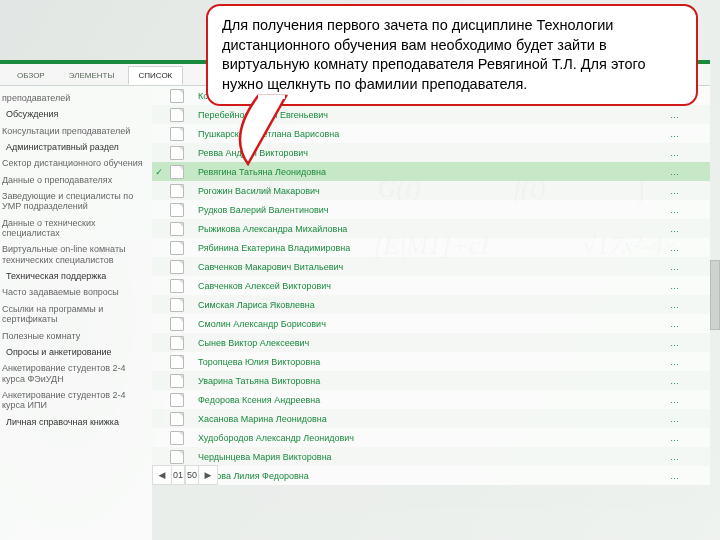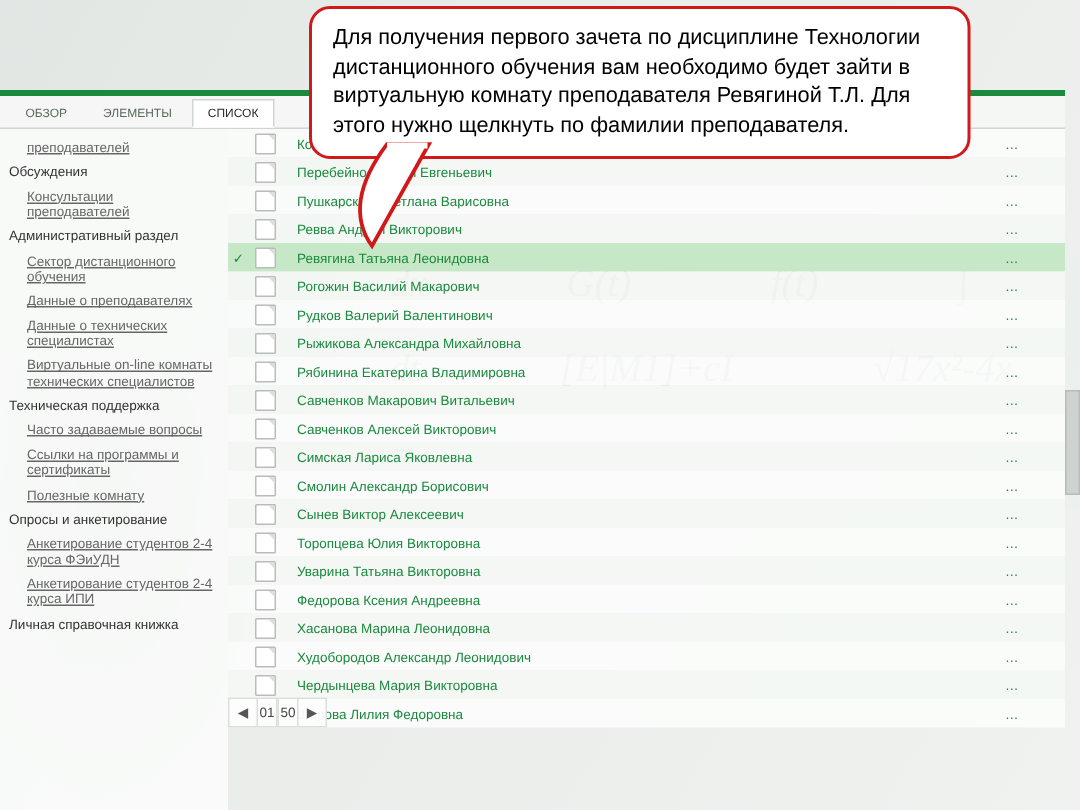--- a/index.html
+++ b/index.html
@@ -83,21 +83,21 @@
     overflow: hidden;
     padding-top: 4px;
   }
   .side-item {
     padding: 3px 6px 3px 14px;
     line-height: 1.15;
     color: #555;
     cursor: pointer;
   }
   .side-item.h1 { padding-left: 6px; font-weight: 400; color: #333; }
-  .side-item.h2 { padding-left: 18px; color: #666; text-decoration: underline; }
+  .side-item.h2 { padding-left: 2px; color: #666; }
   .main {
     flex: 1;
     background: rgba(255,255,255,0.0);
     overflow: hidden;
     position: relative;
   }
   .list {
     width: 100%;
   }
   .row {
@@ -160,21 +160,21 @@
     width: 14px; text-align: center; font-size: 9px;
     border-left: 1px solid #dadfda;
     border-right: 1px solid #dadfda;
     line-height: 18px;
   }
   
   .callout {
     position: absolute;
     top: 4px;
     left: 206px;
-    width: 441px;
+    width: 492px;
     background: #fff;
     border: 2.5px solid #d11919;
     border-radius: 14px;
     padding: 10px 14px;
     font-size: 14.5px;
     color: #000;
     line-height: 1.35;
     z-index: 50;
   }
   .callout svg { position: absolute; left: 30px; bottom: -62px; overflow: visible; }
@@ -210,20 +210,21 @@
     <div class="tab active">СПИСОК</div>
   </div>
   <div class="content">
     <div class="sidebar">
       <div class="side-item h2">преподавателей</div>
       <div class="side-item h1">Обсуждения</div>
       <div class="side-item h2">Консультации преподавателей</div>
       <div class="side-item h1">Административный раздел</div>
       <div class="side-item h2">Сектор дистанционного обучения</div>
       <div class="side-item h2">Данные о преподавателях</div>
+      <div class="side-item h2">Заведующие и специалисты по УМР подразделений</div>
       <div class="side-item h2">Данные о технических специалистах</div>
       <div class="side-item h2">Виртуальные on-line комнаты технических специалистов</div>
       <div class="side-item h1">Техническая поддержка</div>
       <div class="side-item h2">Часто задаваемые вопросы</div>
       <div class="side-item h2">Ссылки на программы и сертификаты</div>
       <div class="side-item h2">Полезные комнату</div>
       <div class="side-item h1">Опросы и анкетирование</div>
       <div class="side-item h2">Анкетирование студентов 2-4 курса ФЭиУДН</div>
       <div class="side-item h2">Анкетирование студентов 2-4 курса ИПИ</div>
       <div class="side-item h1">Личная справочная книжка</div>

